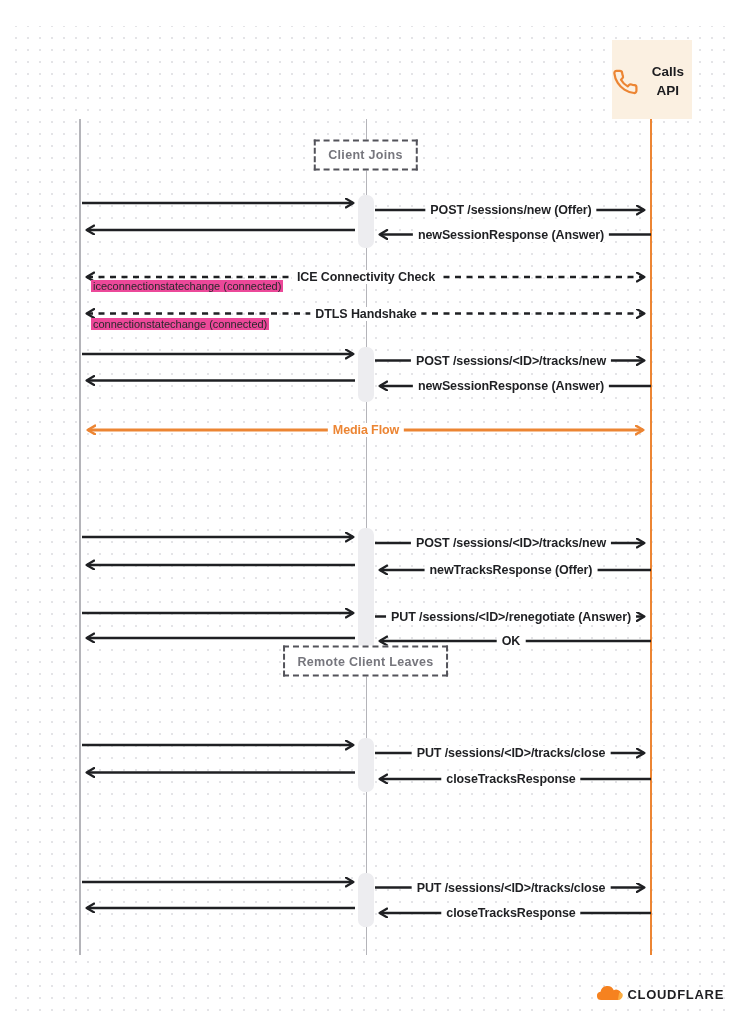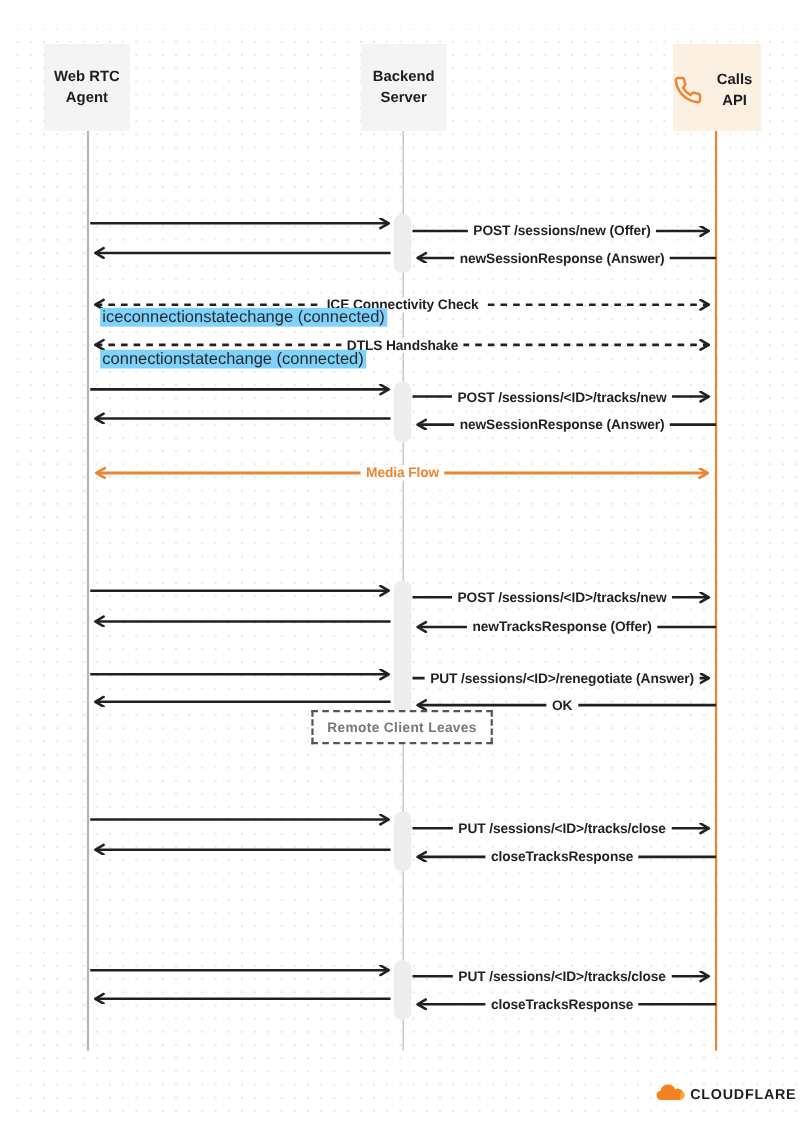--- a/index.html
+++ b/index.html
@@ -22,21 +22,21 @@
     position:absolute; top:40px; height:79px; display:flex; align-items:center; justify-content:center;
     text-align:center; background:#F4F4F5; font-weight:bold; font-size:13.5px; color:#1C1C1F; line-height:1.4;
   }
   .actor.calls { background:#FBF0E1; flex-direction:row; gap:5px; padding-top:4px; }
   .msg-label {
     position:absolute; transform:translate(-50%,-50%); background:#fff; padding:0 5px;
     font-weight:bold; font-size:12.5px; color:var(--arrow); white-space:nowrap; letter-spacing:-0.1px;
   }
   .msg-label.orange { color:var(--accent); }
   .note {
-    position:absolute; font-size:15px; color:#29292D; background:#7dd3fc; padding:0 2px; white-space:nowrap;
+    position:absolute; font-size:11px; color:#29292D; background:#ec4899; padding:0 2px; white-space:nowrap;
   }
   .section-box {
     position:absolute; transform:translate(-50%,-50%); background:#fff; border:2px dashed #53535A;
     color:#76767D; font-weight:600; font-size:12.5px; letter-spacing:0.3px;
     height:31px; display:flex; align-items:center; justify-content:center; padding:0 13px; white-space:nowrap;
   }
   .footer-title {
     position:absolute; left:12px; top:986px; font-size:17.5px; font-weight:bold;
     color:#232327; letter-spacing:0.2px; white-space:nowrap;
   }
@@ -118,28 +118,23 @@
   <span class="msg-label" style="left:511px;top:616.5px">PUT /sessions/&lt;ID&gt;/renegotiate (Answer)</span>
   <span class="msg-label" style="left:511px;top:641px">OK</span>
   <span class="msg-label" style="left:511px;top:753px">PUT /sessions/&lt;ID&gt;/tracks/close</span>
   <span class="msg-label" style="left:511px;top:779px">closeTracksResponse</span>
   <span class="msg-label" style="left:511px;top:887.5px">PUT /sessions/&lt;ID&gt;/tracks/close</span>
   <span class="msg-label" style="left:511px;top:913px">closeTracksResponse</span>
 
   <span class="note" style="left:91px;top:280px">iceconnectionstatechange (connected)</span>
   <span class="note" style="left:91px;top:318px">connectionstatechange (connected)</span>
 
+  <div class="section-box" style="left:365.5px;top:154.5px">Client Joins</div>
   <div class="section-box" style="left:365.5px;top:661px">Remote Client Leaves</div>
 
-  <div class="actor" style="left:40px;width:78px">
-    <span>Web RTC Agent</span>
-  </div>
-  <div class="actor" style="left:328px;width:78px">
-    <span>Backend Server</span>
-  </div>
   <div class="actor calls" style="left:612px;width:80px">
     <svg width="32" height="32" viewBox="0 0 24 24">
       <path d="M22 16.92v3a2 2 0 0 1-2.18 2 19.79 19.79 0 0 1-8.63-3.07 19.5 19.5 0 0 1-6-6 19.79 19.79 0 0 1-3.07-8.67A2 2 0 0 1 4.11 2h3a2 2 0 0 1 2 1.72 12.84 12.84 0 0 0 .7 2.81 2 2 0 0 1-.45 2.11L8.09 9.91a16 16 0 0 0 6 6l1.27-1.27a2 2 0 0 1 2.11-.45 12.84 12.84 0 0 0 2.81.7A2 2 0 0 1 22 16.92z" fill="none" stroke="#EC8533" stroke-width="2" stroke-linecap="round" stroke-linejoin="round"></path>
     </svg>
     <span>Calls API</span>
   </div>
 
   <div class="brand">
     <svg width="30" height="18" viewBox="0 0 30 18">
       <path d="M24.5 15H7.2a4.2 4.2 0 0 1-.7-8.35 7 7 0 0 1 13.3-1.5A4.95 4.95 0 0 1 24.5 15z" fill="#F6821F"></path>

